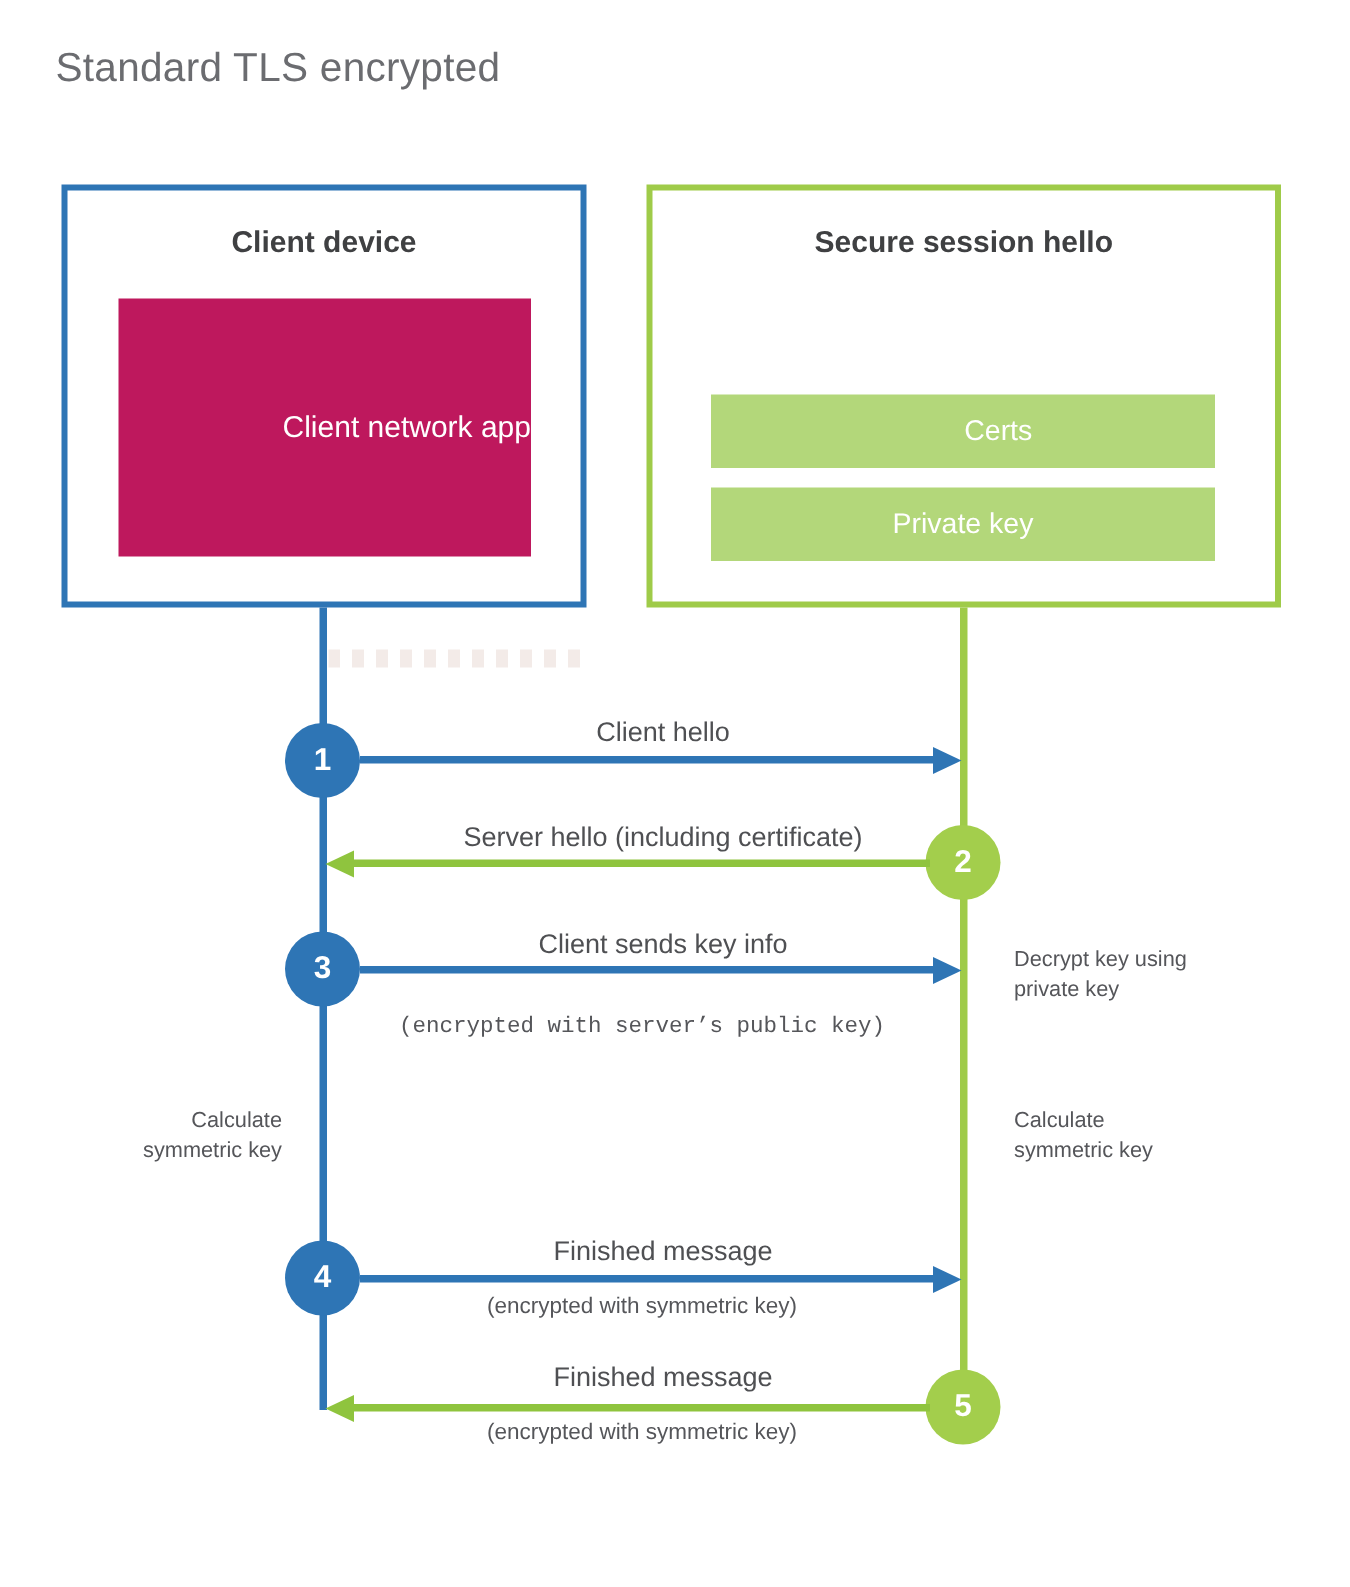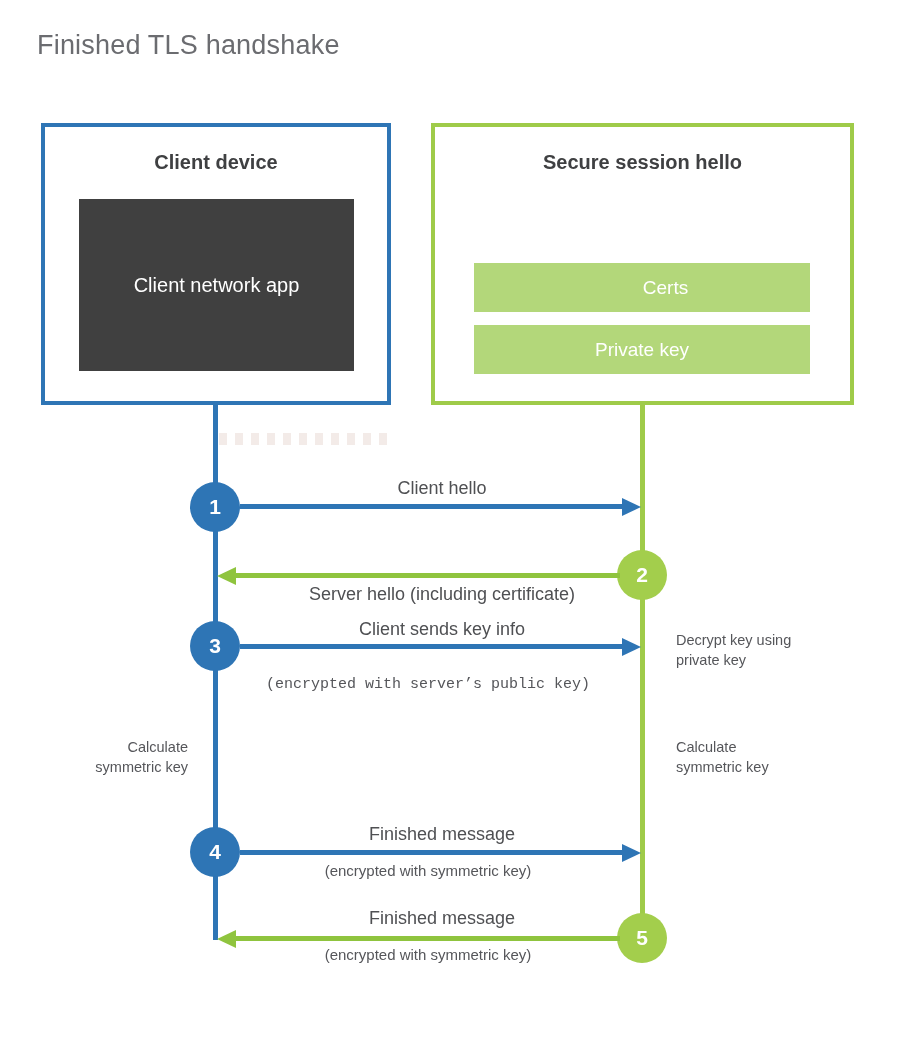--- a/index.html
+++ b/index.html
@@ -43,24 +43,24 @@
     font-weight: bold;
     color: #3f4042;
   }
 
   .client-app-box {
     position: absolute;
     left: 34px;
     top: 72px;
     width: 275px;
     height: 172px;
-    background: #404040;
+    background: #be185d;
     display: flex;
     align-items: center;
-    justify-content: center;
+    justify-content: flex-end;
   }
   .client-app-box .app-label {
     max-width: 190px;
     text-align: center;
     color: #ffffff;
     font-size: 20px;
     line-height: 1.55;
   }
 
   .server-bar {
@@ -144,21 +144,21 @@
   }
   .msg-sublabel {
     position: absolute;
     left: 218px;
     width: 420px;
     text-align: center;
     font-size: 15px;
     color: #55565a;
   }
   .lbl-1 { top: 478px; }
-  .lbl-2 { top: 548px; margin-top: 36px; }
+  .lbl-2 { top: 548px; }
   .lbl-3 { top: 619px; }
   .sub-3 { top: 676px; font-family: Liberation Mono, monospace; }
   .lbl-4 { top: 824px; }
   .sub-4 { top: 862px; }
   .lbl-5 { top: 908px; }
   .sub-5 { top: 946px; }
 
   
   .side-note {
     position: absolute;
@@ -169,21 +169,21 @@
   }
   .note-decrypt    { left: 676px; top: 631px; width: 150px; text-align: left; }
   .note-calc-left  { left: 76px;  top: 738px; width: 112px; text-align: right; }
   .note-calc-right { left: 676px; top: 738px; width: 150px; text-align: left; }
 </style>
 </head>
 <body>
 
 <div class="canvas">
 
-  <div class="page-title">Finished TLS handshake</div>
+  <div class="page-title">Standard TLS encrypted</div>
 
   <div class="device-box client">
     <div class="device-title">Client device</div>
     <div class="client-app-box">
       <div class="app-label">Client network app</div>
     </div>
   </div>
 
   <div class="device-box server">
     <div class="device-title">Secure session hello</div>

